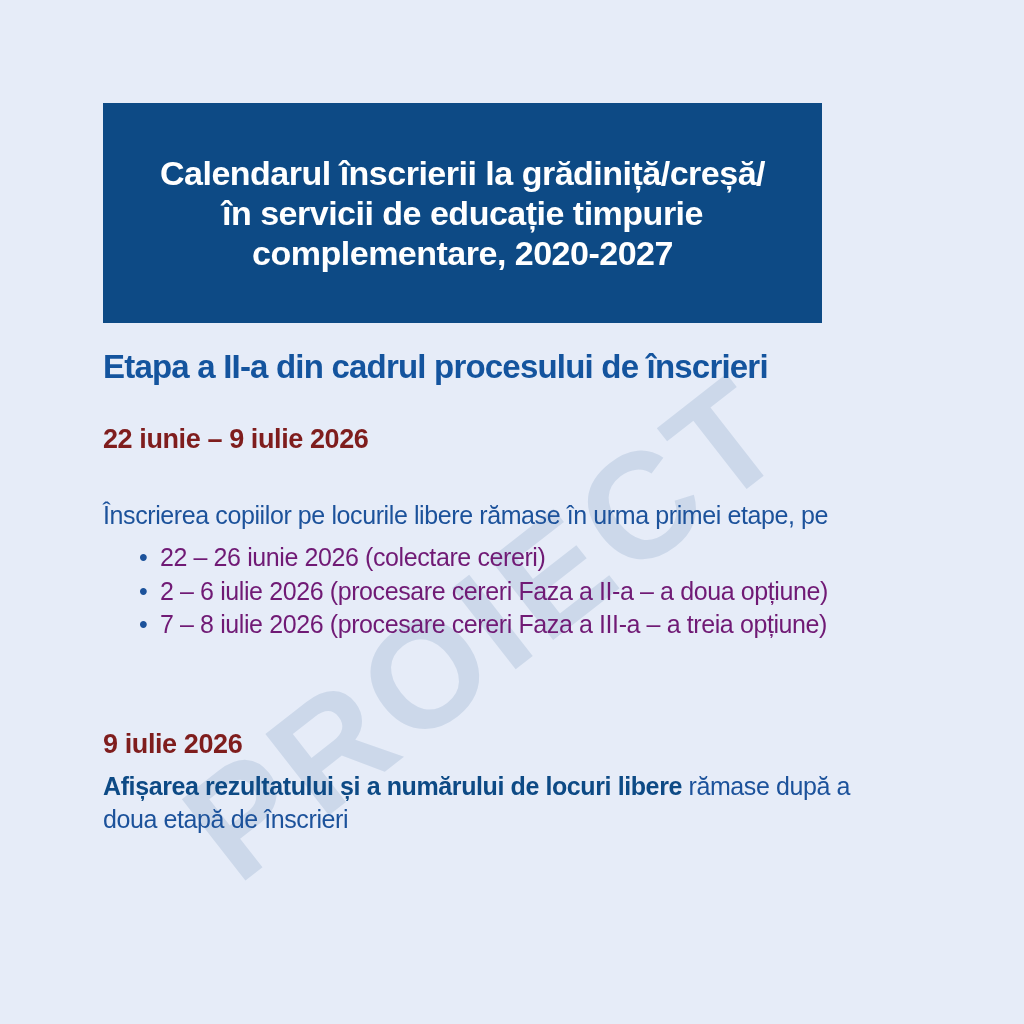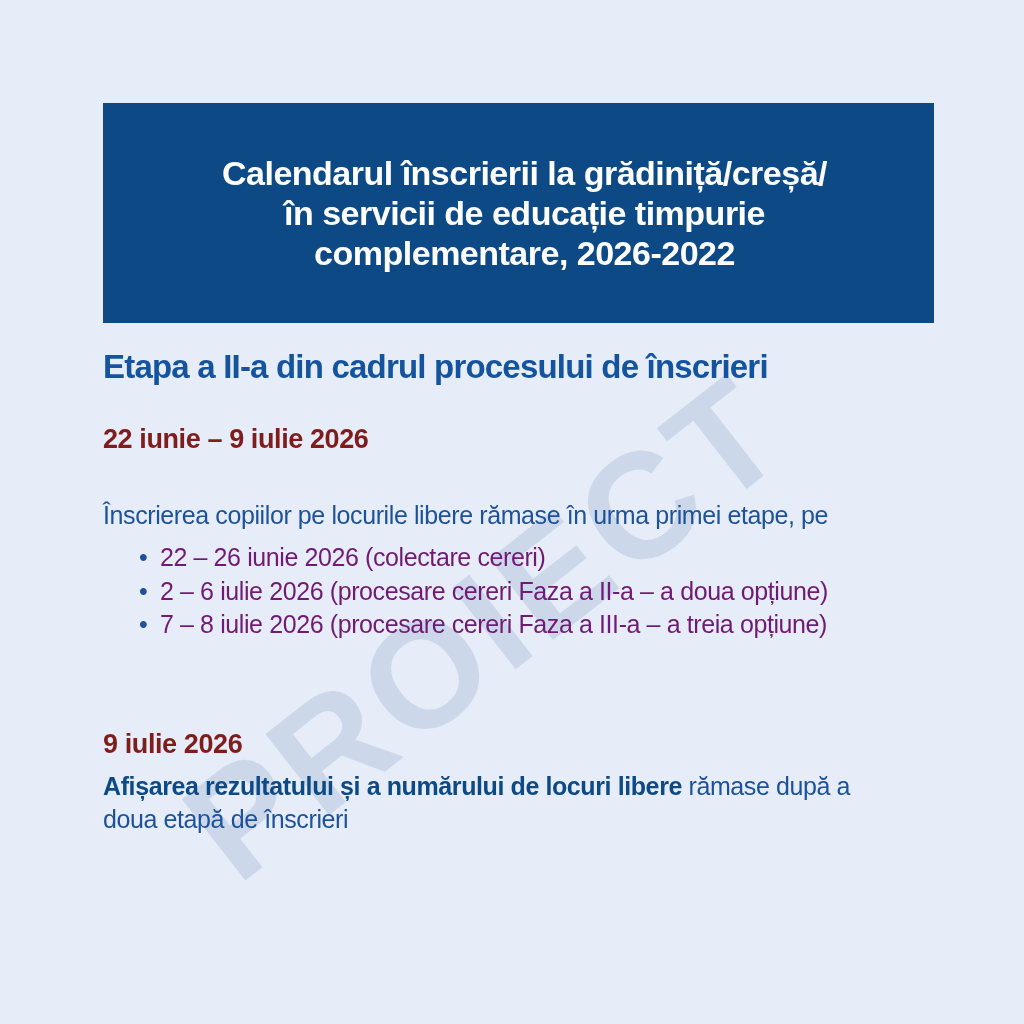--- a/index.html
+++ b/index.html
@@ -21,27 +21,26 @@
     letter-spacing: 6px;
     color: #ccd8ea;
     white-space: nowrap;
     z-index: 0;
     user-select: none;
   }
   .content { position: absolute; inset: 0; z-index: 1; }
   .banner {
     position: absolute;
     left: 103px; top: 103px;
-    width: 819px; height: 220px;
+    width: 719px; height: 220px;
     background: #0d4a85;
     display: flex;
     flex-direction: column;
     align-items: center;
     justify-content: center;
-    padding-left: 12px;
   }
   .banner-line {
     color: #ffffff;
     font-size: 34px;
     font-weight: 700;
     line-height: 40px;
     letter-spacing: -0.5px;
     white-space: nowrap;
   }
   .section-heading {
@@ -109,21 +108,21 @@
 
 <div class="page">
 
   <div class="watermark">PROIECT</div>
 
   <div class="content">
 
     <div class="banner">
       <div class="banner-line">Calendarul înscrierii la grădiniță/creșă/</div>
       <div class="banner-line">în servicii de educație timpurie</div>
-      <div class="banner-line">complementare, 2026-2022</div>
+      <div class="banner-line">complementare, 2020-2027</div>
     </div>
 
     <h1 class="section-heading">Etapa a II-a din cadrul procesului de înscrieri</h1>
 
     <div class="date-heading date-1">22 iunie – 9 iulie 2026</div>
 
     <div class="intro">
       <div class="intro-line">Înscrierea copiilor pe locurile libere rămase în urma primei etape, pe</div>
     </div>
 

